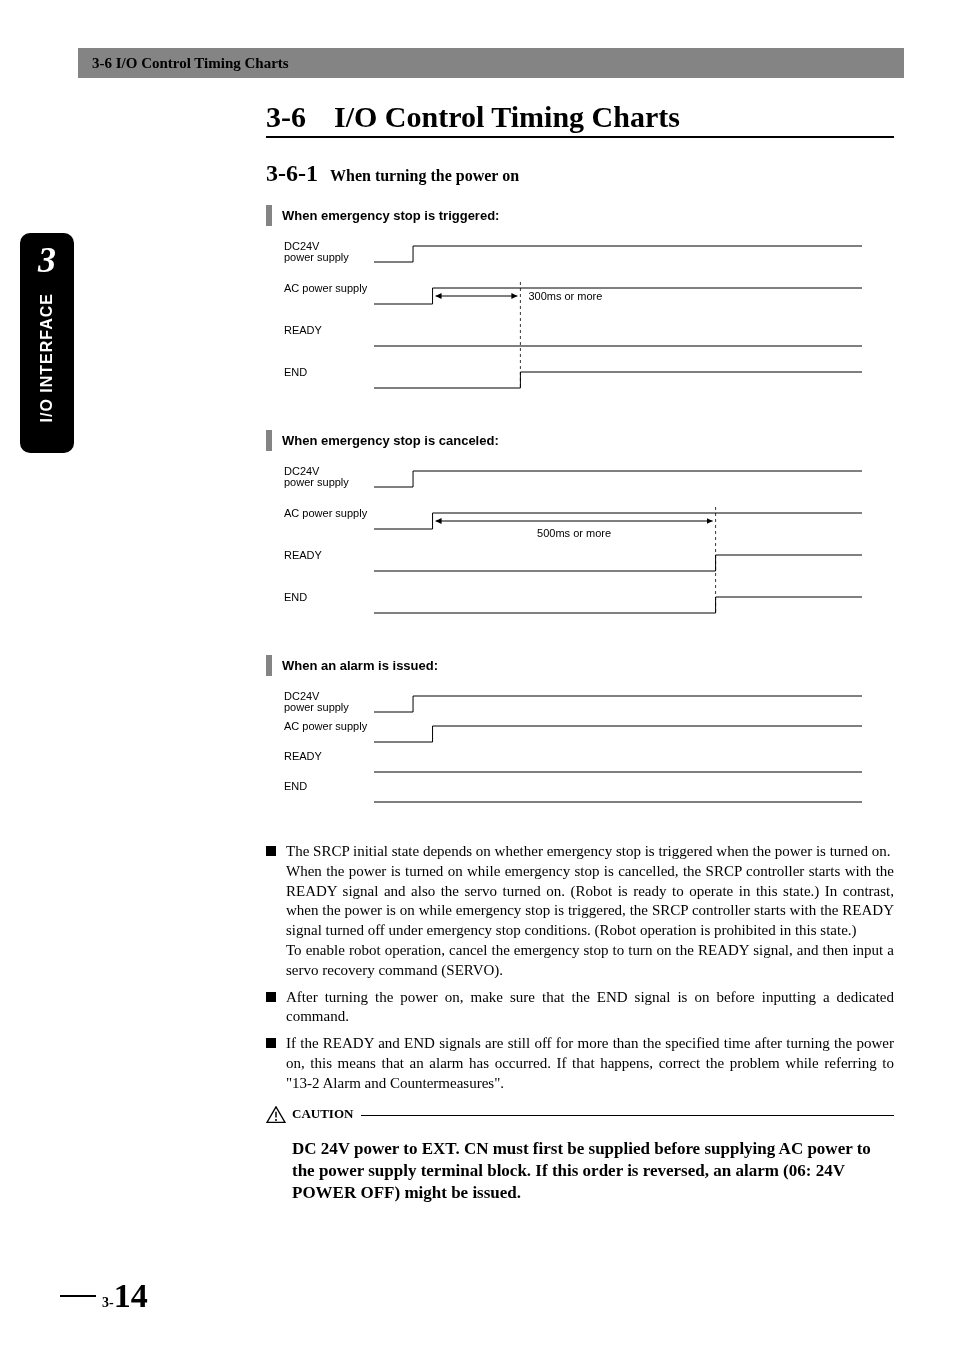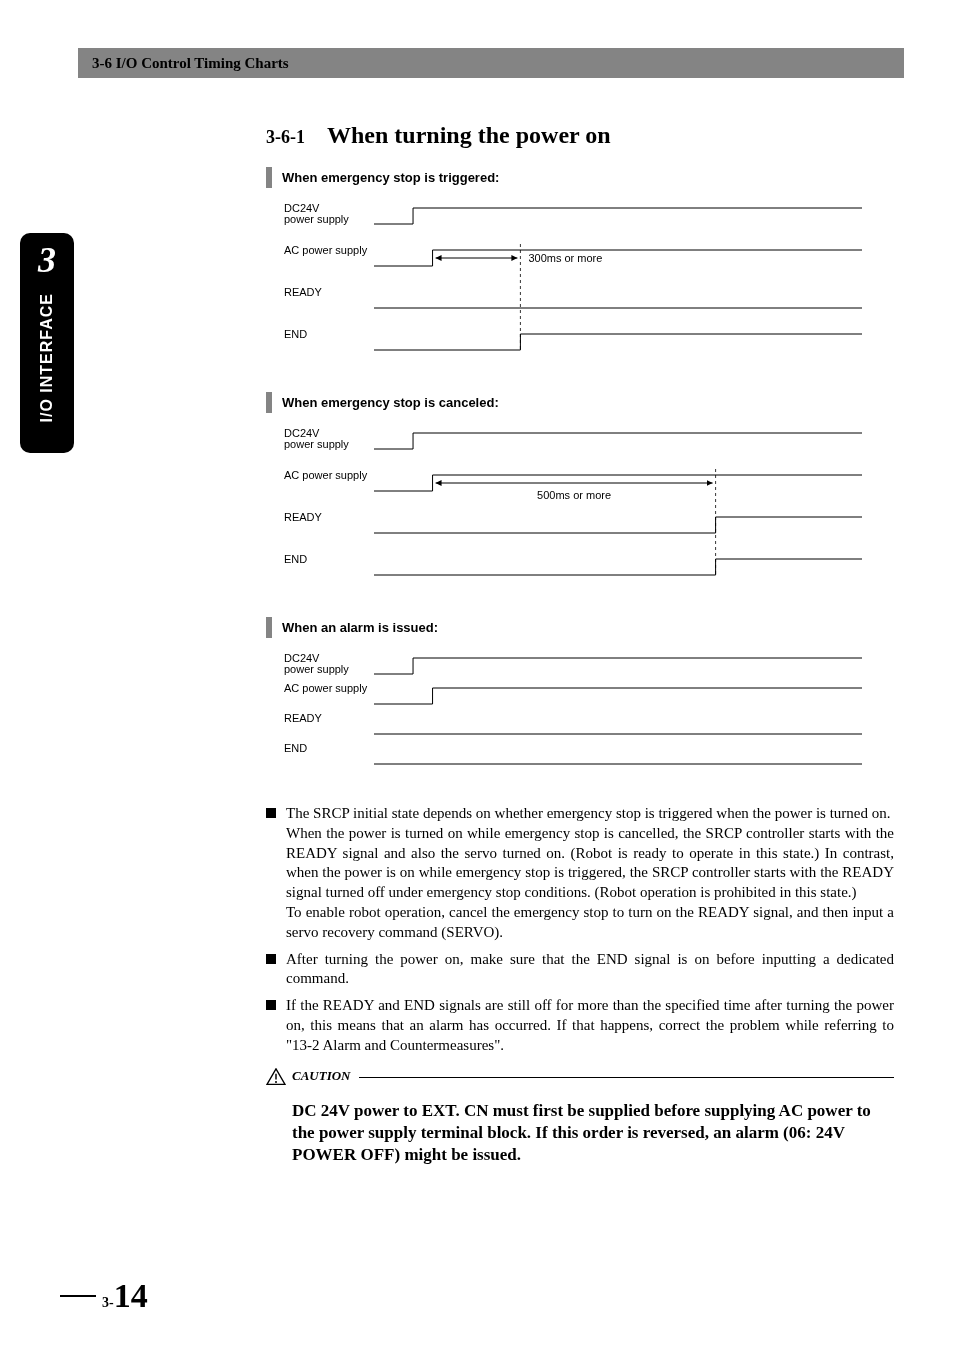--- a/index.html
+++ b/index.html
@@ -52,36 +52,36 @@
   }
   .content {
     position: absolute;
     left: 266px; top: 100px; right: 60px;
   }
   .h1-row { display:flex; align-items:baseline; border-bottom:2px solid #000; padding-bottom:2px; }
   .h1-num { font-family: Georgia, serif; font-weight:bold; font-size:30px; margin-right:28px;}
   .h1-title { font-family: Georgia, serif; font-weight:bold; font-size:30px;}
   .para { font-size:15.5px; line-height:1.35; margin-top:8px; text-align:justify;}
   .h2-row { display:flex; align-items:baseline; margin-top:22px;}
-  .h2-num { font-family: Georgia, serif; font-weight:bold; font-size:18px; margin-right:22px;}
-  .h2-title { font-family: Georgia, serif; font-weight:bold; font-size:24px;}
+  .h2-num { font-family: Georgia, serif; font-weight:bold; font-size:24px; margin-right:12px;}
+  .h2-title { font-family: Georgia, serif; font-weight:bold; font-size:16px;}
   .chart-block { margin-top:18px; position:relative; }
   .chart-title-row { display:flex; align-items:flex-start;}
   .chart-bar { width:6px; background:#848484; align-self:stretch; margin-right:10px;}
   .chart-title { font-family: Arial, sans-serif; font-weight:bold; font-size:13px; padding:3px 0;}
   .chart-svg { margin-top:6px;}
   .signal-label { font-family: Arial, sans-serif; font-size:11px; }
   .bullets { margin-top:28px; }
   .bullet-row { display:flex; margin-top:7px; }
   .sq { width:10px; height:10px; background:#000; flex:0 0 10px; margin-top:4px; margin-right:10px;}
   .btext { font-size:15px; line-height:1.32; text-align:justify; flex:1;}
   .btext .sub { margin-top:0;}
   .caution-row { display:flex; align-items:flex-start; margin-top:12px;}
   .caution-icon { width:20px; height:18px; flex:0 0 20px; margin-right:6px;}
-  .caution-head { font-family:"Times New Roman",serif; font-style:italic; font-weight:bold; font-size:13px; }
+  .caution-head { font-family:"Times New Roman",serif; font-weight:bold; font-size:13px; }
   .caution-line { flex:1; border-top:1px solid #000; margin-left:8px; margin-top:9px;}
   .caution-body { font-family:"Times New Roman",serif; font-weight:bold; font-size:17px; line-height:1.3; margin-left:26px; margin-top:14px;}
   .page-num {
     position:absolute; left:60px; bottom:36px;
     font-family: Georgia, serif; display:flex; align-items:baseline;
   }
   .page-num .dash {
     width:36px; border-top:2px solid #000; margin-right:6px; position:relative; top:-10px;
   }
   .page-num .small { font-size:14px; font-weight:bold;}
@@ -92,20 +92,24 @@
 
 <div class="header-bar">3-6 I/O Control Timing Charts</div>
 
 <div class="side-tab">
   <div class="num">3</div>
   <div class="vtext">I/O INTERFACE</div>
 </div>
 
 <div class="content">
 
+  <div class="h1-row">
+    <span class="h1-num">3-6</span>
+    <span class="h1-title">I/O Control Timing Charts</span>
+  </div>
 
   <div class="h2-row">
     <span class="h2-num">3-6-1</span>
     <span class="h2-title">When turning the power on</span>
   </div>
 
   <div id="charts">
       <div class="chart-block"><div class="chart-title-row">
           <div class="chart-bar"></div>
           <div class="chart-title">When emergency stop is triggered:</div>

